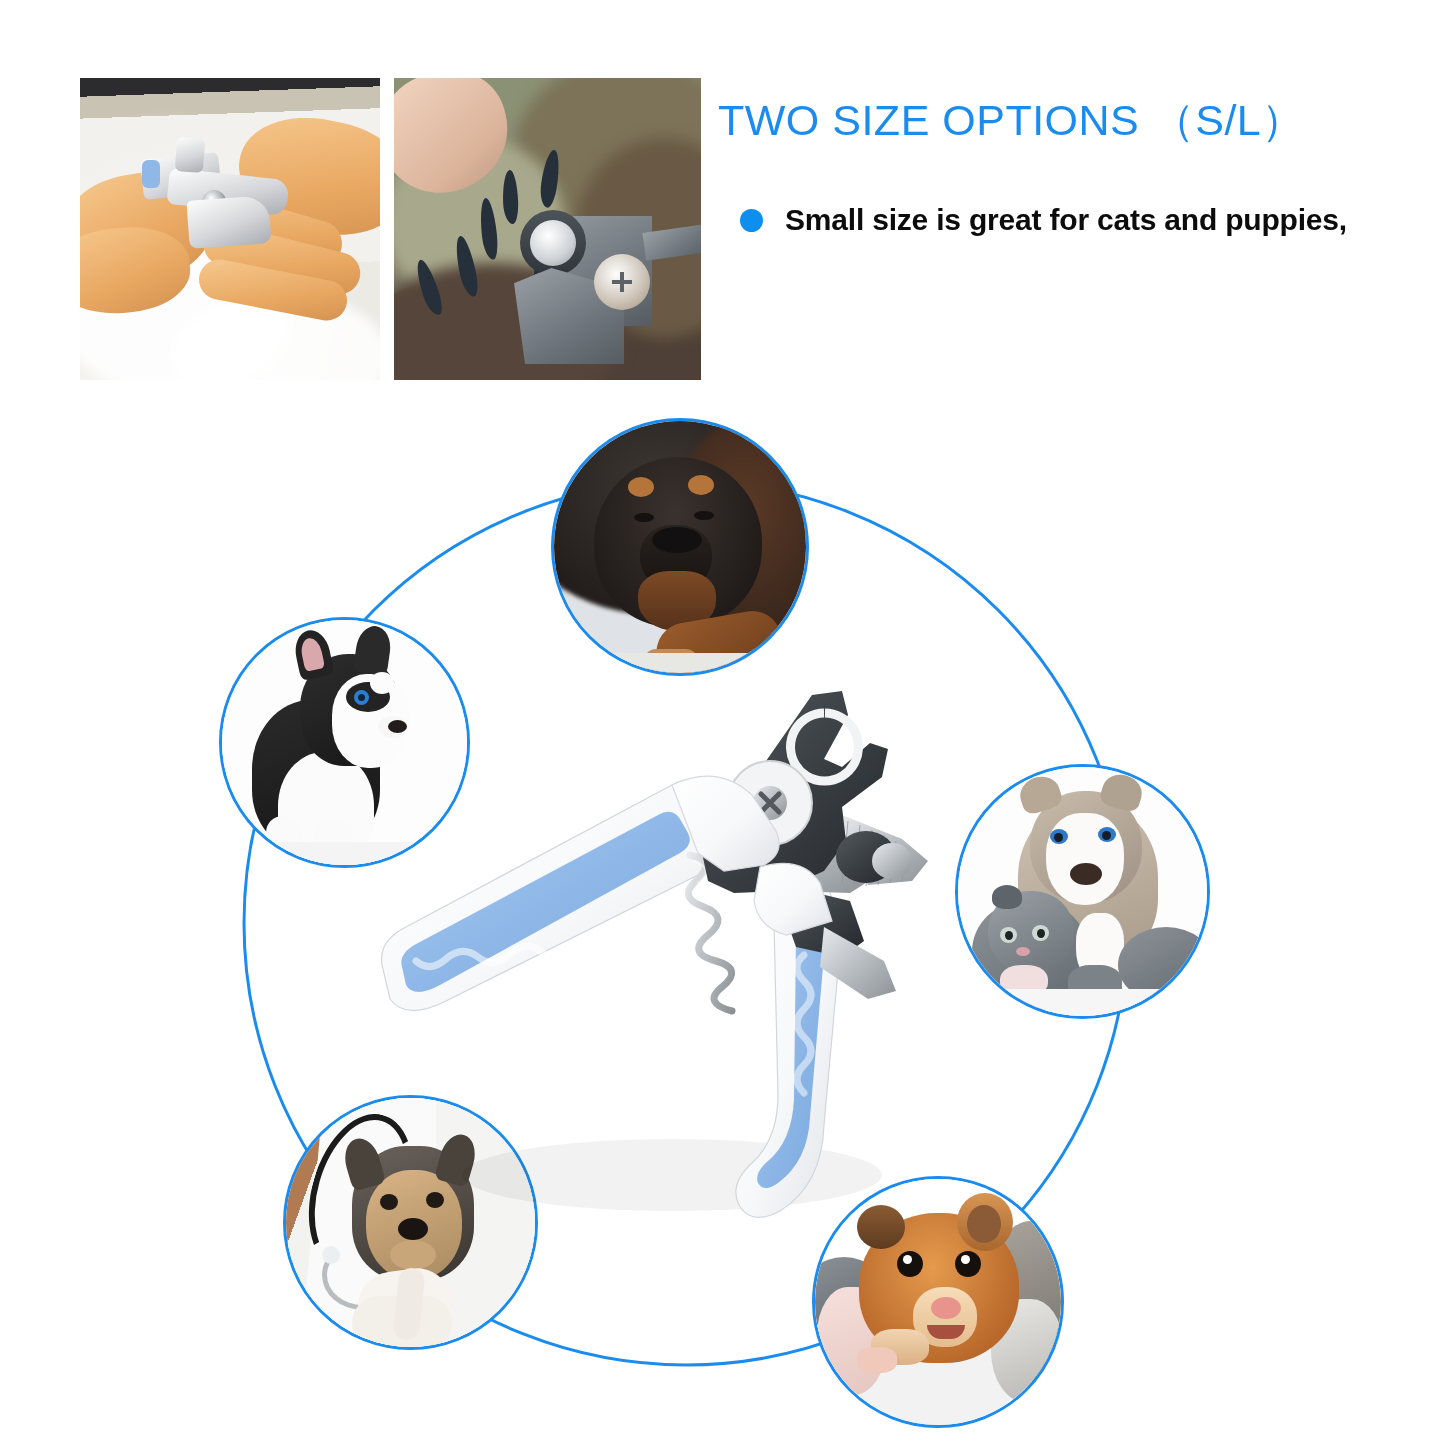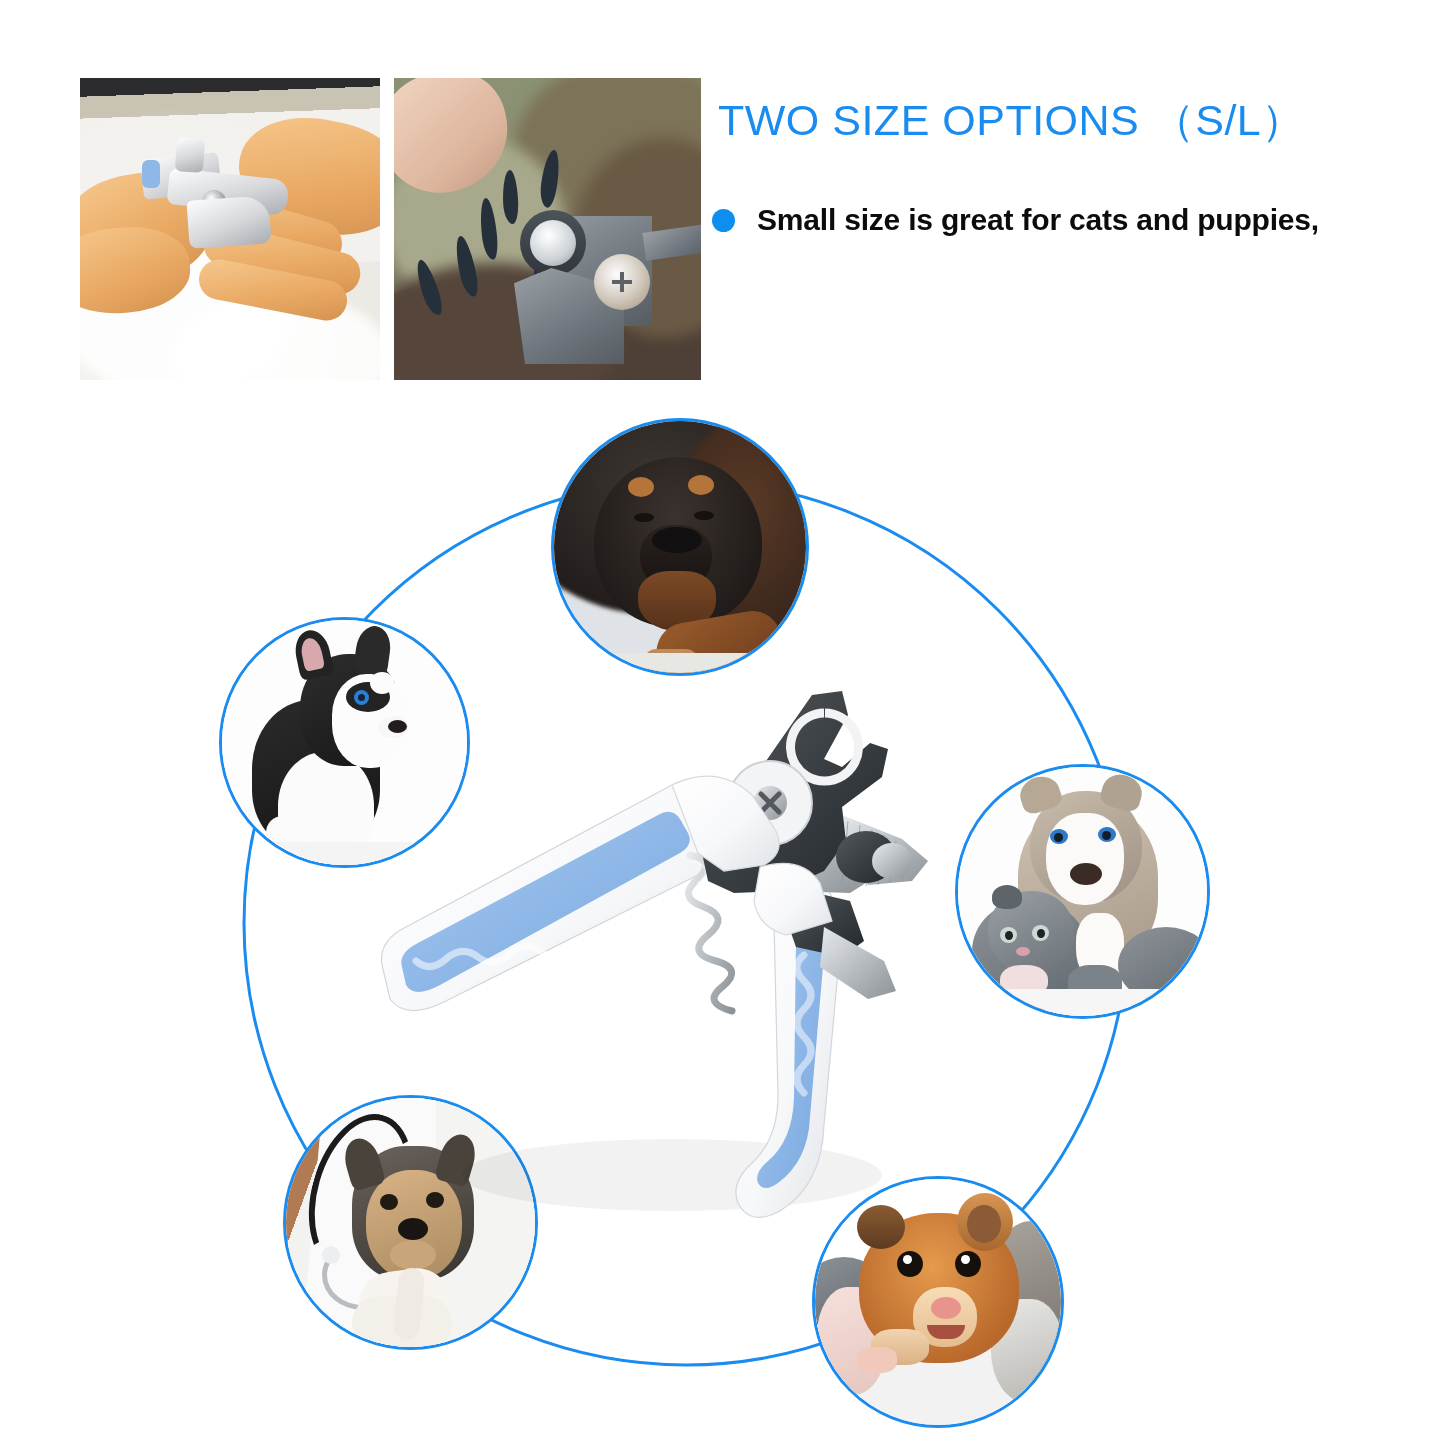--- a/index.html
+++ b/index.html
@@ -12,21 +12,21 @@
   .photo{position:absolute;overflow:hidden;background:#e9e4dd;}
   #photo-cat{left:80px;top:78px;width:300px;height:302px;}
   #photo-dogpaw{left:394px;top:78px;width:307px;height:302px;}
 
   .ph-layer{position:absolute;inset:0;}
 
   
   #headline{position:absolute;left:718px;top:92px;width:715px;
             font-size:43px;letter-spacing:.5px;color:#1a8cf0;white-space:nowrap;}
   .bullet-row{position:absolute;display:flex;align-items:center;}
-  #bullet-row-0{left:712px;top:203px;text-align:right;}
+  #bullet-row-0{left:740px;top:203px;text-align:right;}
   #bullet-row-1{left:712px;top:290px;}
   .bullet-dot{width:23px;height:23px;border-radius:50%;background:#0e8ff0;flex:0 0 auto;}
   .bullet-text{margin-left:22px;font-size:30px;font-weight:bold;color:#0c0c0c;
                white-space:nowrap;letter-spacing:-.2px;}
   #bullet-row-1 .bullet-text{margin-left:32px;}
 
   
   #ring-svg{position:absolute;left:0;top:0;width:1445px;height:1445px;}
 
   

